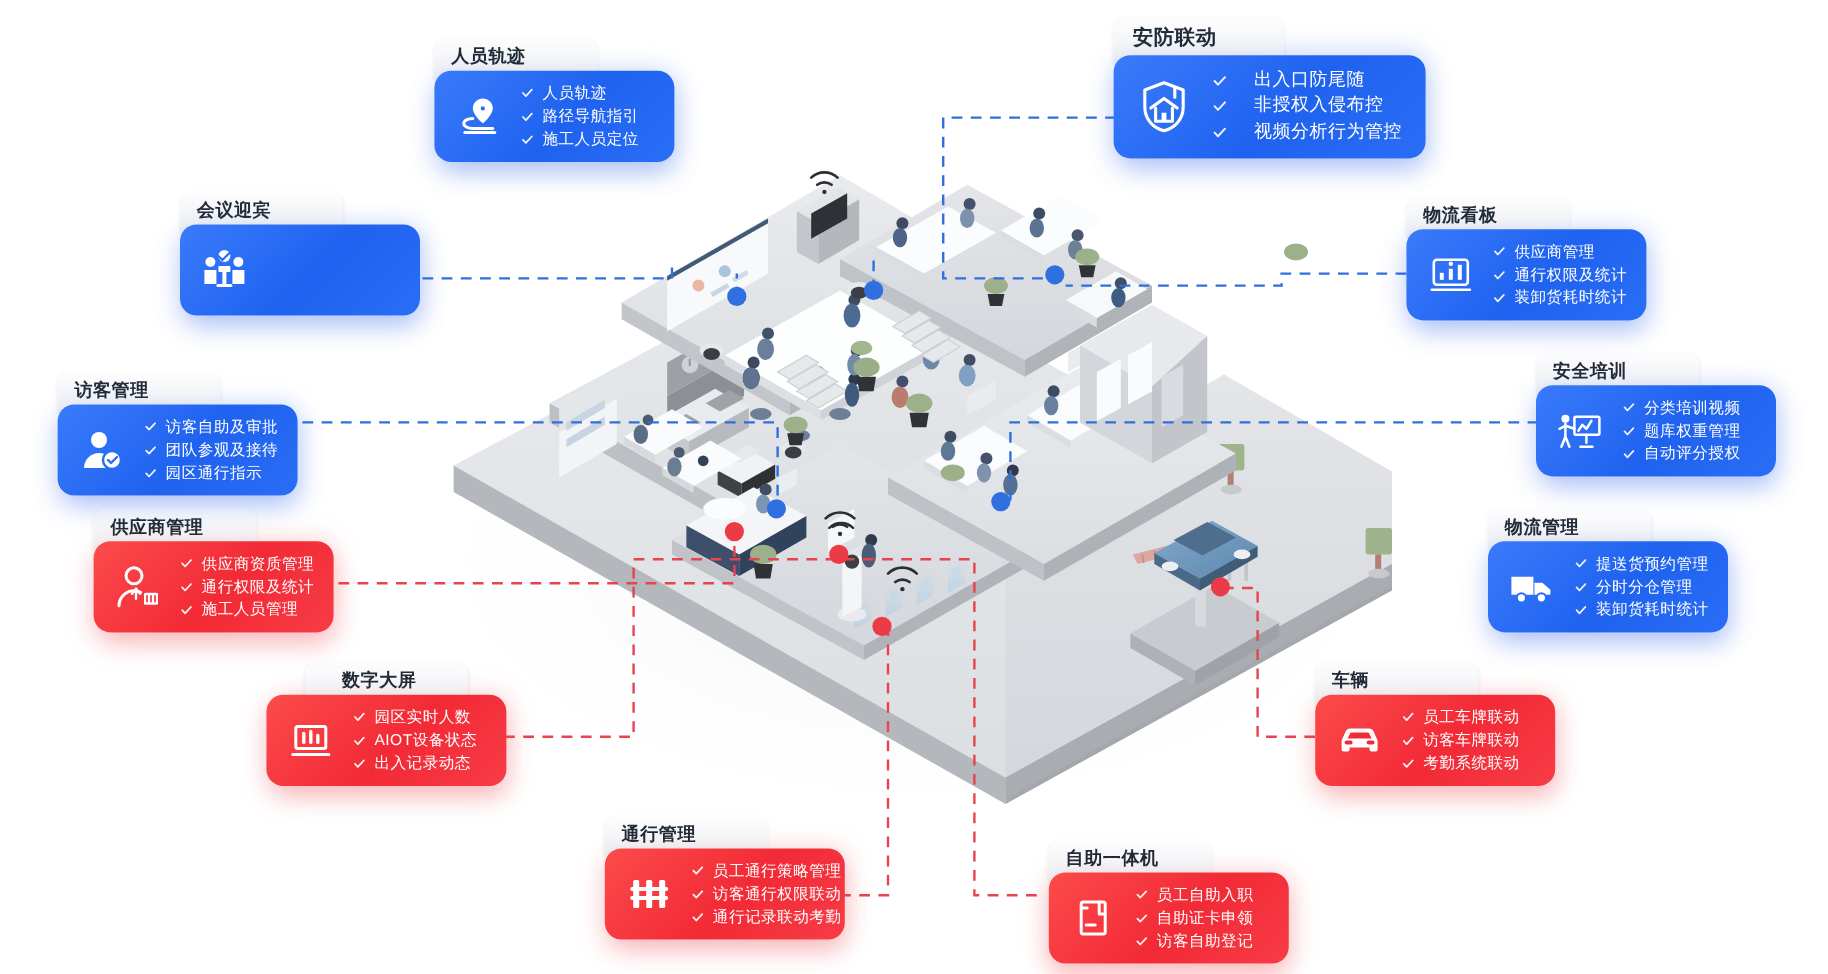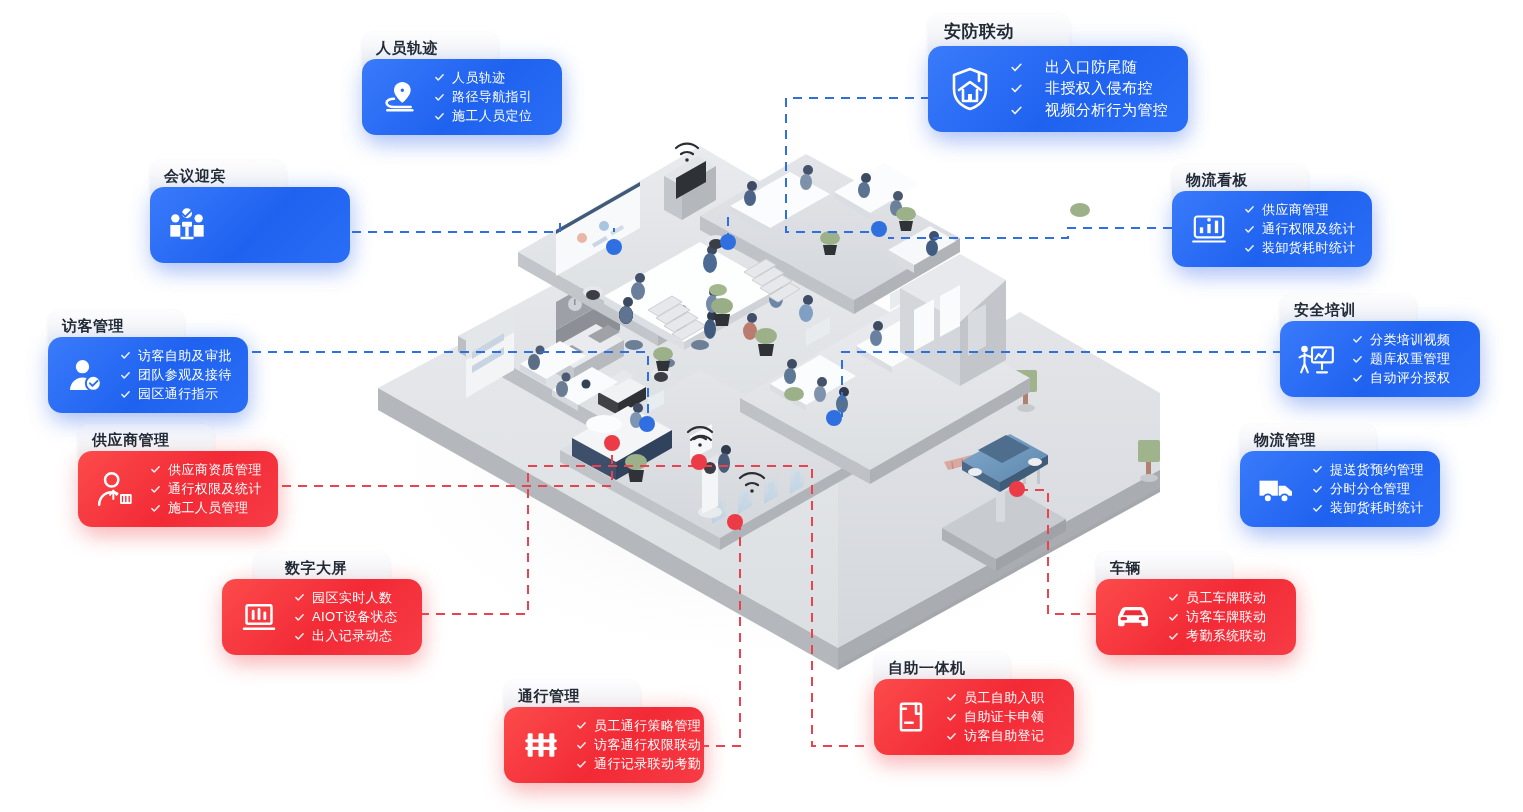--- a/index.html
+++ b/index.html
@@ -1015,21 +1015,21 @@
               <svg viewBox="0 0 12 12" fill="none" stroke="currentColor" stroke-width="1.6" stroke-linecap="round" stroke-linejoin="round">
                 <path d="M2 6l2.6 2.8L10 3"></path>
               </svg>
             </span>
           <span>通行记录联动考勤</span>
         </div>
       </div>
     </div>
   </div>
 
-  <div class="card red" style="left:864px;top:652px;padding-left:10px;">
+  <div class="card red" style="left:864px;top:700px;padding-left:10px;">
     <div class="glow"></div>
     <div class="tab">自助一体机</div>
     <div class="body">
       <div class="icon">
         <svg viewBox="0 0 48 48" fill="none" stroke="currentColor" stroke-width="3" stroke-linecap="round" stroke-linejoin="round">
           <rect x="12" y="8" width="24" height="32" rx="2"></rect>
           <path d="M12 14h6M30 8v12h6"></path>
           <path d="M17 31h9"></path>
         </svg>
       </div>

